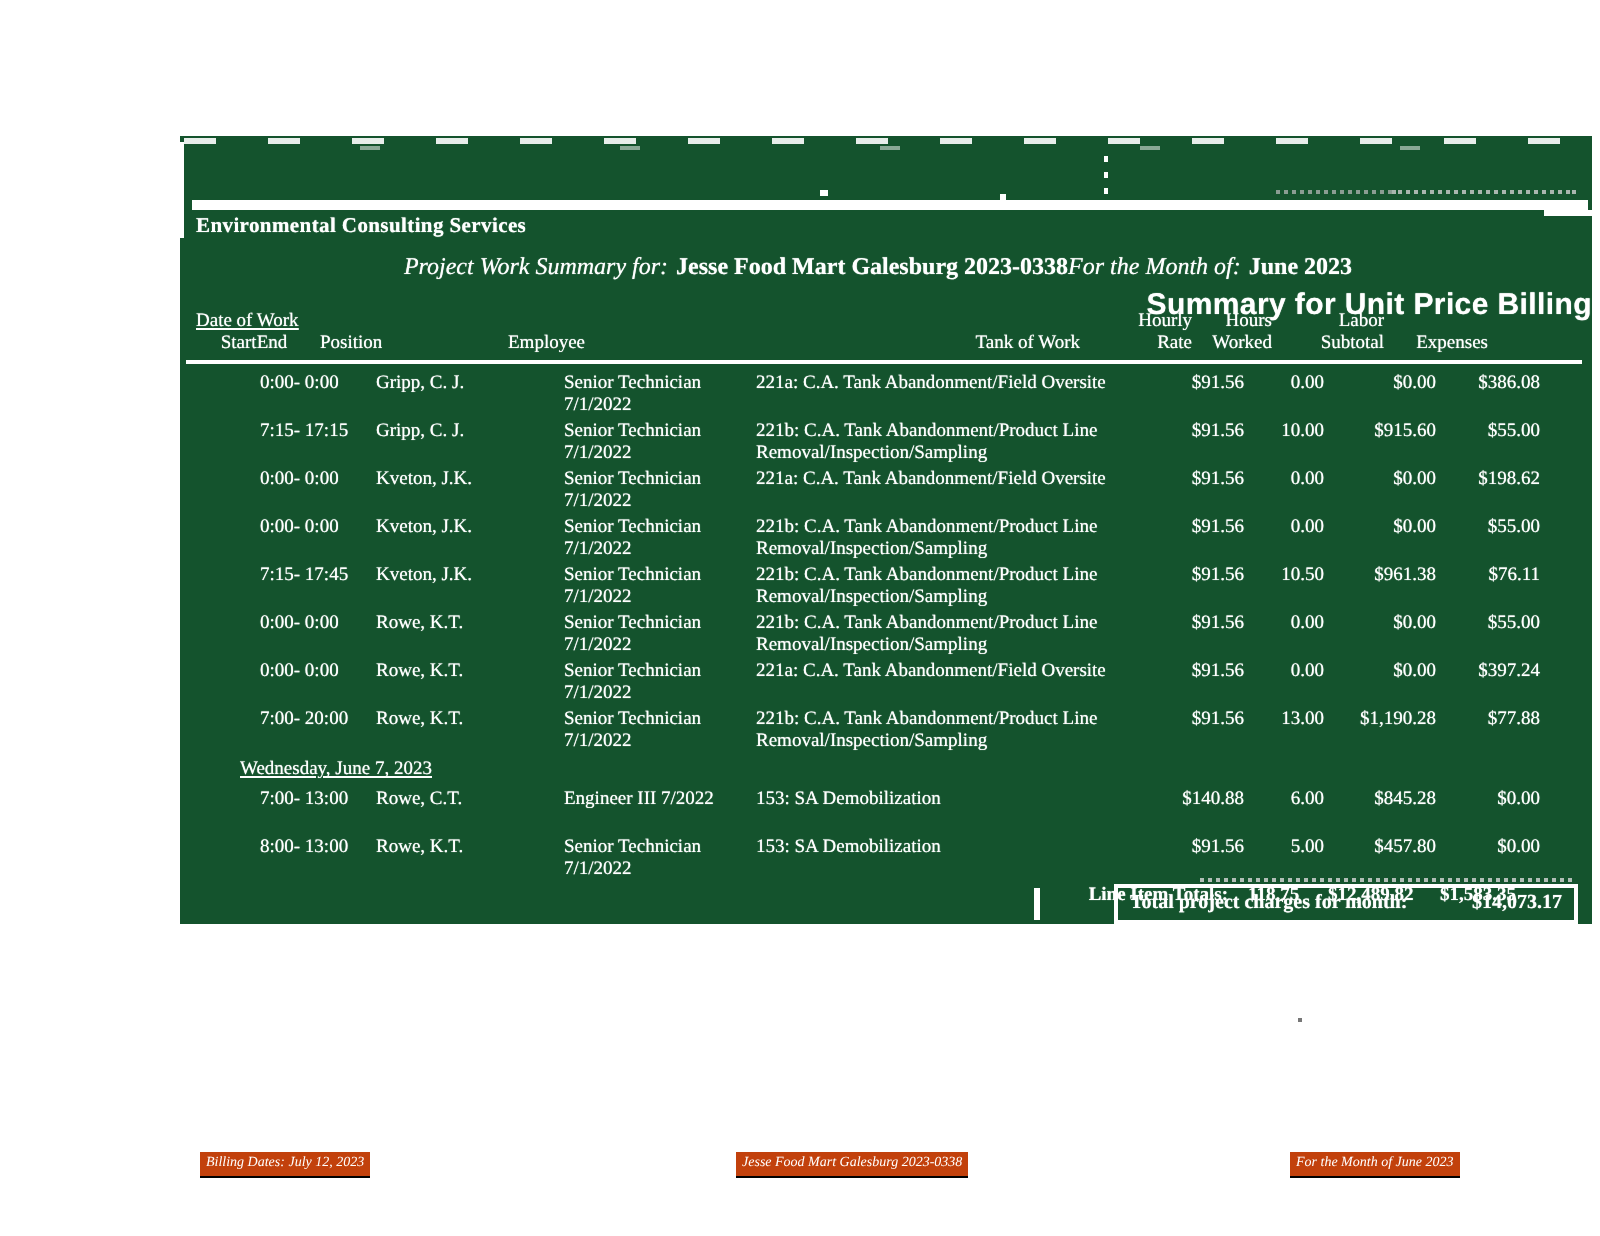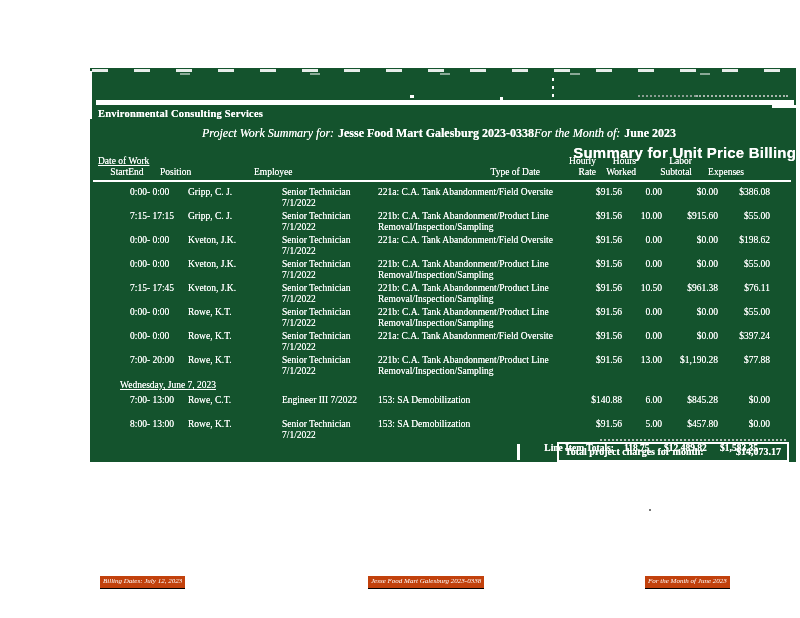--- a/index.html
+++ b/index.html
@@ -113,21 +113,21 @@
           <span>End</span>
         </span>
       </div>
       <div class="hc h-bottom">
           <span>Position</span>
         </div>
       <div class="hc h-bottom">
           <span>Employee</span>
         </div>
       <div class="hc h-bottom h-center">
-          <span>Type of Date</span>
+          <span>Tank of Work</span>
         </div>
       <div class="hc h-center">
         <span>Hourly</span>
           <span>Rate</span>
       </div>
       <div class="hc h-center">
         <span>Hours</span>
           <span>Worked</span>
       </div>
       <div class="hc h-center">

